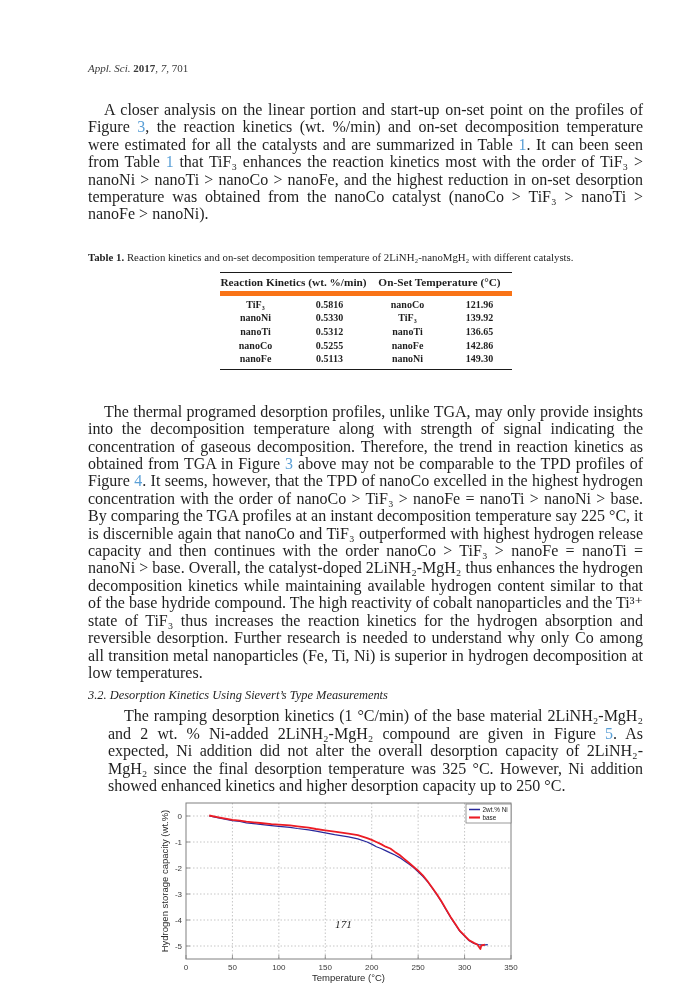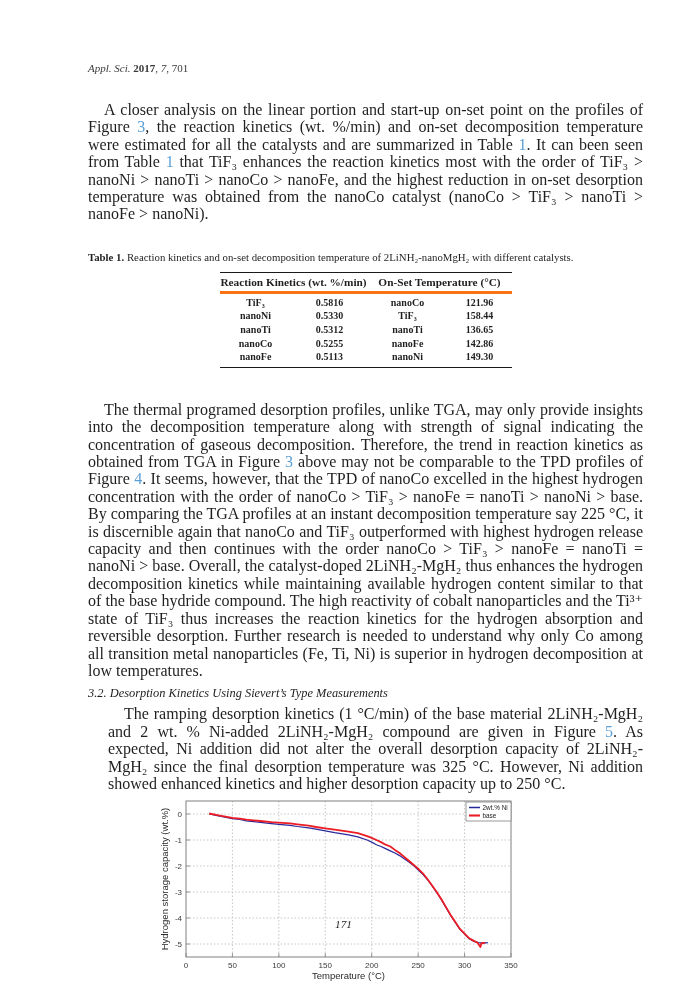--- a/index.html
+++ b/index.html
@@ -15,21 +15,21 @@
 
   .body-par { font-size:16px; line-height:17.4px; text-align:justify; }
   .indent { text-indent:16px; }
   #paragraph-1 { margin-top:27px; }
   #paragraph-2 { margin-top:33px; }
   #paragraph-3 { margin-top:4px;margin-left:20px; }
 
   .table-caption { margin-top:28px; font-size:10.8px; white-space:nowrap; }
   table { border-collapse:collapse; margin:9px auto 0 auto; width:292px;
           border-top:1.5px solid #1a1a1a; border-bottom:1.5px solid #1a1a1a; }
-  thead th { font-weight:bold; font-size:11.3px; padding:3px 0 3px 0; border-bottom:3px solid #f97316; text-align:center; }
+  thead th { font-weight:bold; font-size:11.3px; padding:3px 0 3px 0; border-bottom:5px solid #f97316; text-align:center; }
   tbody td { font-size:10px; text-align:center; line-height:13.6px; padding:0;font-weight:bold; }
   tbody tr:first-child td { padding-top:2px; }
   tbody tr:last-child td { padding-bottom:3px; }
 
   .subsection { margin-top:7px; font-size:12.4px; font-weight:normal; font-style:italic; }
 
   .figure-wrap { margin-top:3px; margin-left:70px; width:382px; height:188px; }
 
   .fig-caption { margin-top:18px; font-size:10px; }
 
@@ -63,21 +63,21 @@
         <tr>
           <td>TiF₃</td>
           <td>0.5816</td>
           <td>nanoCo</td>
           <td>121.96</td>
         </tr>
         <tr>
           <td>nanoNi</td>
           <td>0.5330</td>
           <td>TiF₃</td>
-          <td>158.44</td>
+          <td>139.92</td>
         </tr>
         <tr>
           <td>nanoTi</td>
           <td>0.5312</td>
           <td>nanoTi</td>
           <td>136.65</td>
         </tr>
         <tr>
           <td>nanoCo</td>
           <td>0.5255</td>

